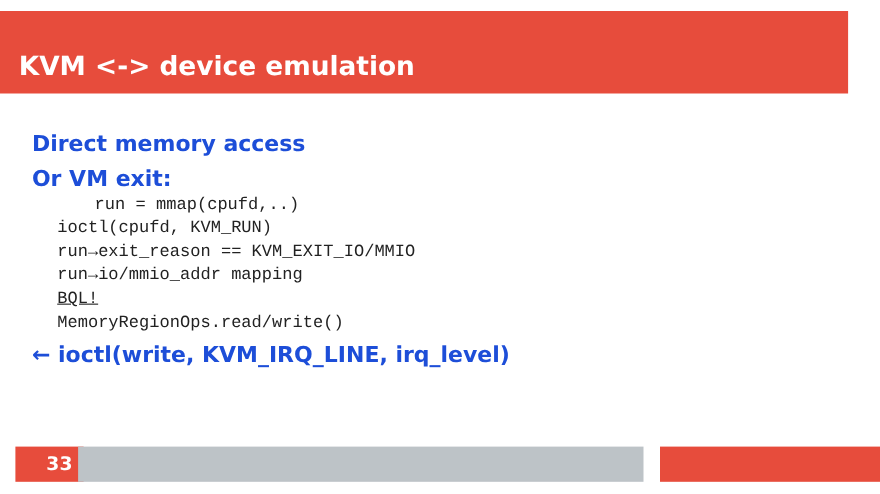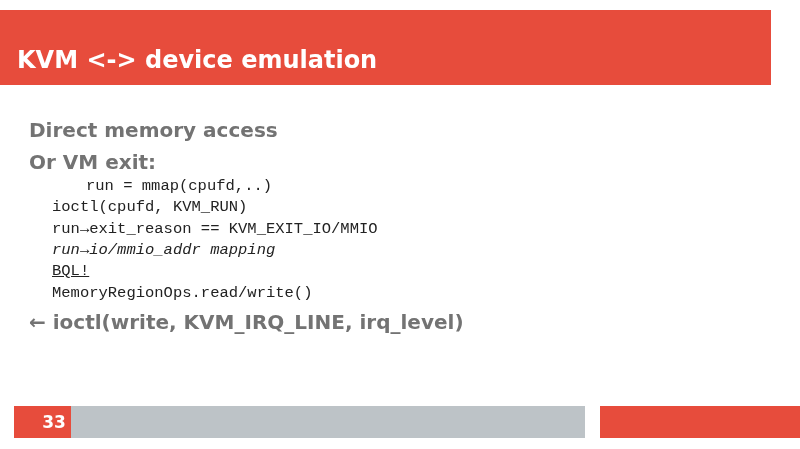--- a/index.html
+++ b/index.html
@@ -13,21 +13,21 @@
       background: #e74c3c;
     }
     .title-text {
       position: absolute; left: 17px; top: 44px;
       font-family: "DejaVu Sans", sans-serif; font-weight: bold;
       font-size: 24px; color: #ffffff; line-height: 32px; white-space: nowrap;
     }
     .bullet {
       position: absolute; left: 29px;
       font-family: "DejaVu Sans", sans-serif; font-weight: bold;
-      font-size: 20px; color: #737373; white-space: nowrap; line-height: 26px;
+      font-size: 20px; color: #1d4ed8; white-space: nowrap; line-height: 26px;
     }
     .code-line {
       position: absolute; left: 52px;
       font-family: "Liberation Mono", "DejaVu Sans Mono", monospace;
       font-size: 15.5px; color: #222222; white-space: nowrap; line-height: 20px;
     }
     .footer-badge {
       position: absolute; left: 14px; top: 406px; width: 44px; height: 32px;
       background: #e74c3c; color: #ffffff;
       font-family: "DejaVu Sans", sans-serif; font-weight: bold; font-size: 17px;
@@ -47,21 +47,21 @@
 
 <div class="title-bar"></div>
 <div class="title-text">KVM &lt;-&gt; device emulation</div>
 
 <div class="bullet" style="top:117px;">Direct memory access</div>
 <div class="bullet" style="top:149px;">Or VM exit:</div>
 
 <div class="code-line" style="top:176px;margin-left:34px;">run = mmap(cpufd,..)</div>
 <div class="code-line" style="top:197px;">ioctl(cpufd, KVM_RUN)</div>
 <div class="code-line" style="top:219px;">run→exit_reason == KVM_EXIT_IO/MMIO</div>
-<div class="code-line" style="top:240px;font-style:italic;">run→io/mmio_addr mapping</div>
+<div class="code-line" style="top:240px;">run→io/mmio_addr mapping</div>
 <div class="code-line" style="top:261px;text-decoration:underline;">BQL!</div>
 <div class="code-line" style="top:283px;text-align:center;">MemoryRegionOps.read/write()</div>
 
 <div class="bullet" style="top:309px;">← ioctl(write, KVM_IRQ_LINE, irq_level)</div>
 
 <div class="footer-badge">33</div>
 <div class="footer-gray"></div>
 <div class="footer-red"></div>
 
 </body></html>

